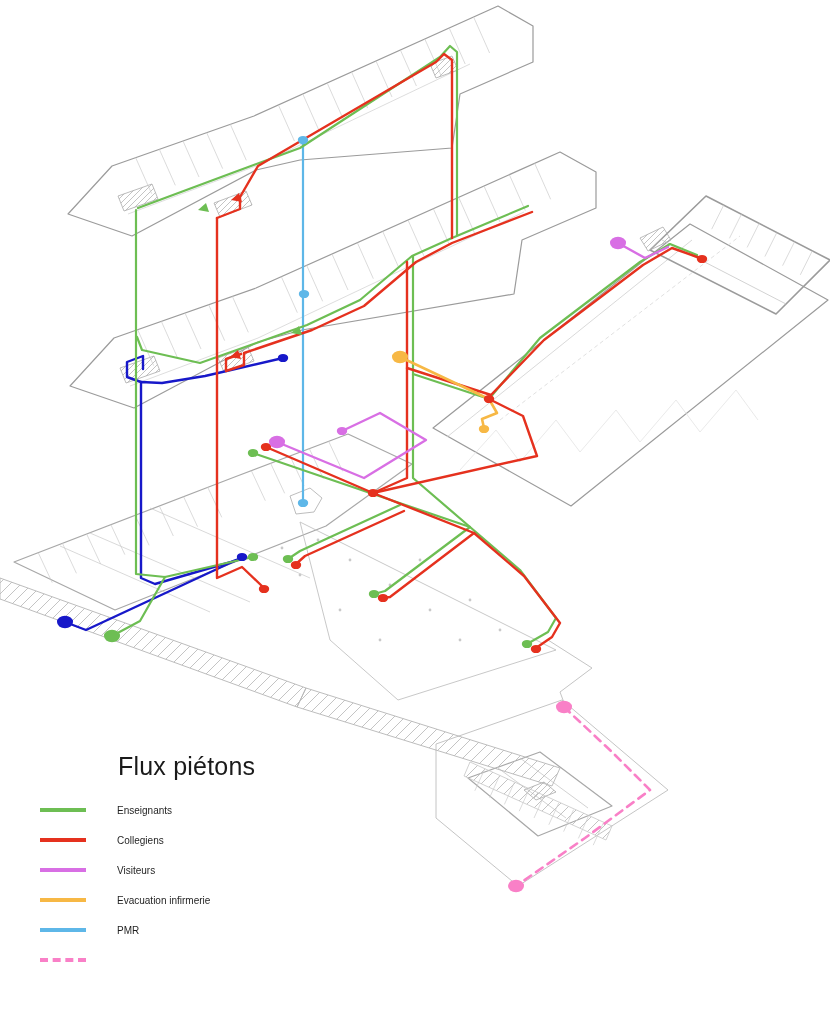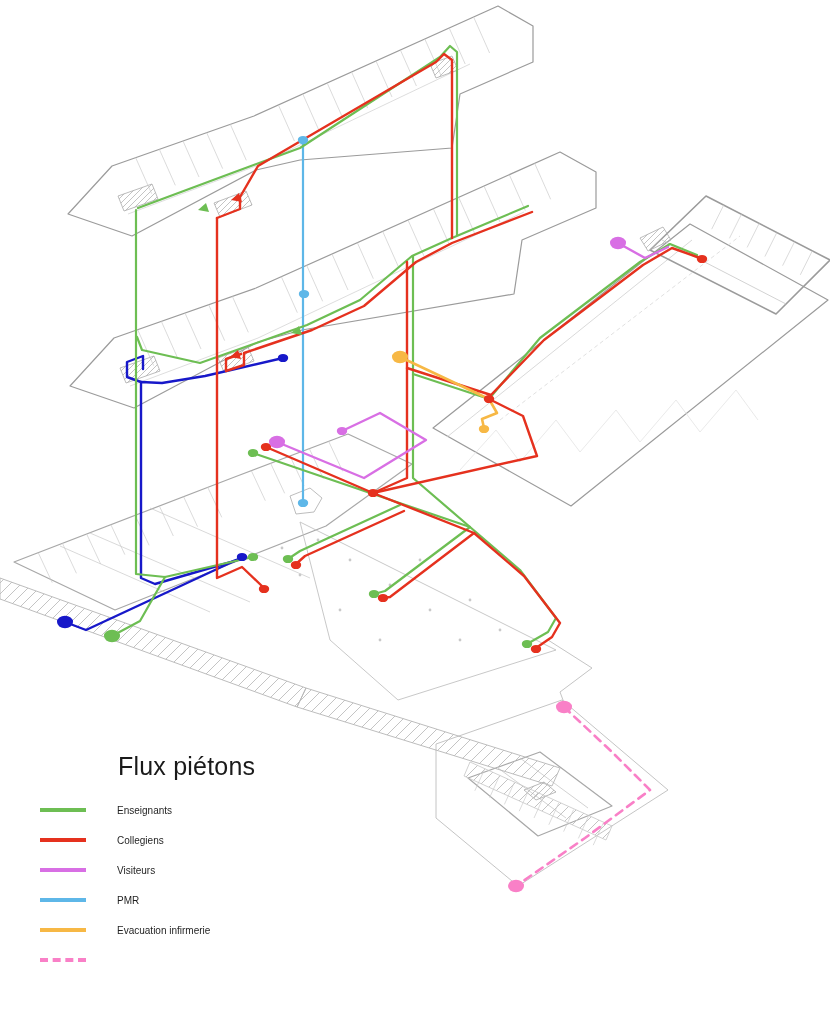--- a/index.html
+++ b/index.html
@@ -244,25 +244,25 @@
   </div>
   <div class="legend-row">
     <div class="swatch" style="border-top-color: rgb(229, 49, 30); border-top-style: solid;"></div>
     <span class="legend-label">Collegiens</span>
   </div>
   <div class="legend-row">
     <div class="swatch" style="border-top-color: rgb(216, 111, 228); border-top-style: solid;"></div>
     <span class="legend-label">Visiteurs</span>
   </div>
   <div class="legend-row">
+    <div class="swatch" style="border-top-color: rgb(247, 184, 69); border-top-style: solid;"></div>
+    <span class="legend-label">Evacuation infirmerie</span>
+  </div>
+  <div class="legend-row">
     <div class="swatch" style="border-top-color: rgb(94, 183, 232); border-top-style: solid;"></div>
     <span class="legend-label">PMR</span>
   </div>
   <div class="legend-row">
-    <div class="swatch" style="border-top-color: rgb(247, 184, 69); border-top-style: solid;"></div>
-    <span class="legend-label">Evacuation infirmerie</span>
-  </div>
-  <div class="legend-row">
     <div class="swatch" style="border-top-color: rgb(249, 128, 199); border-top-style: dashed;"></div>
   </div>
 </div>
 
 </div>
 
 </body></html>

